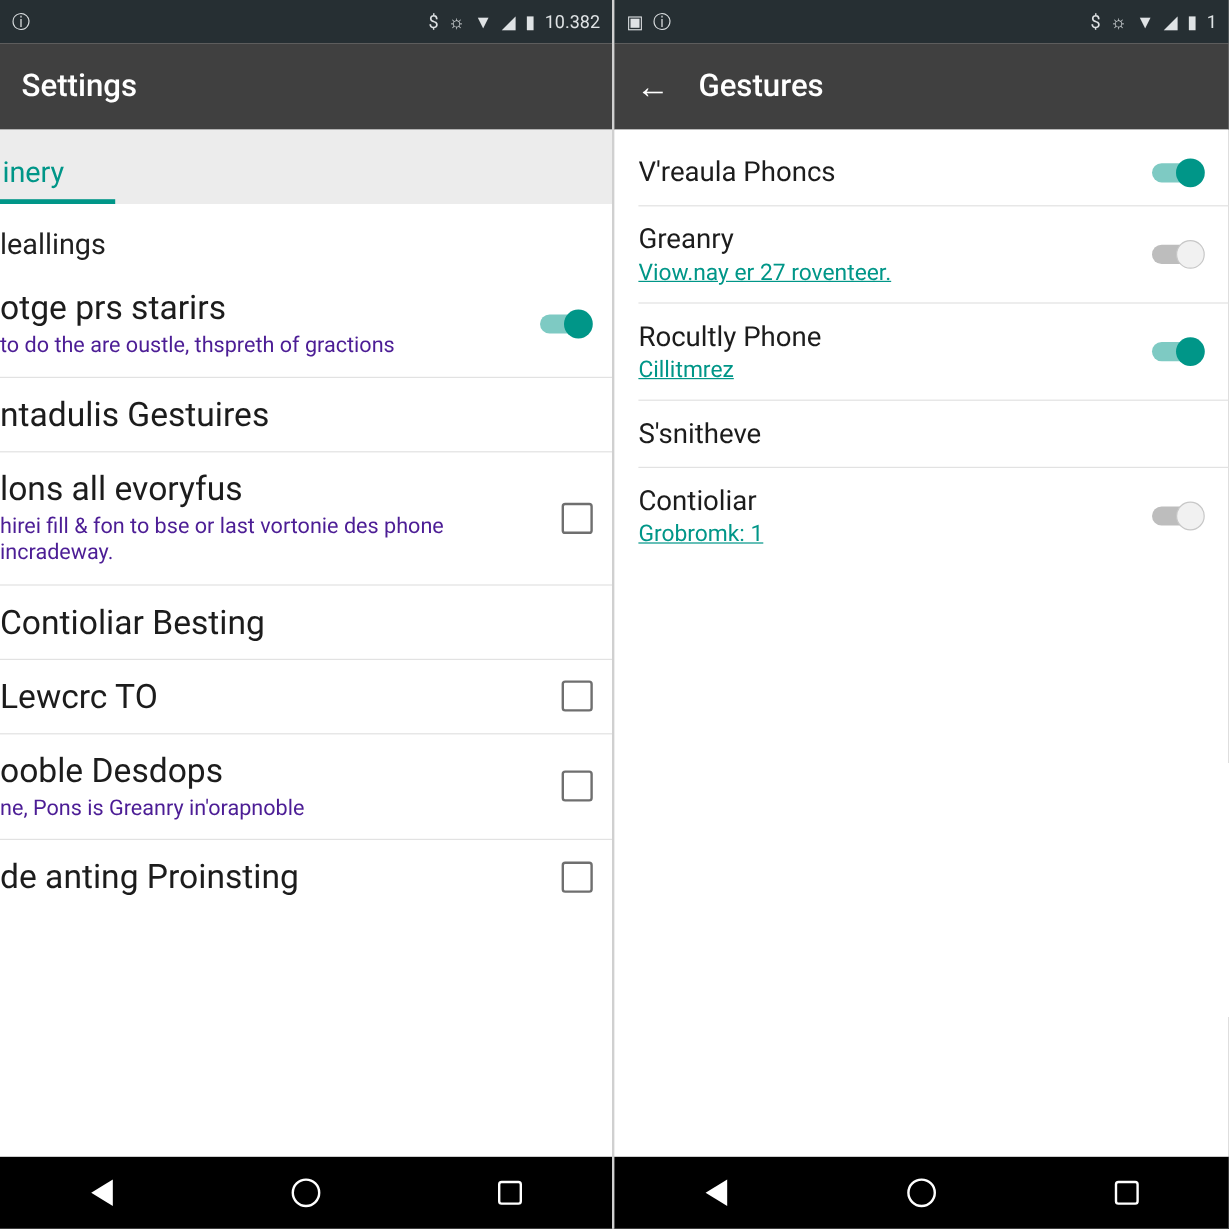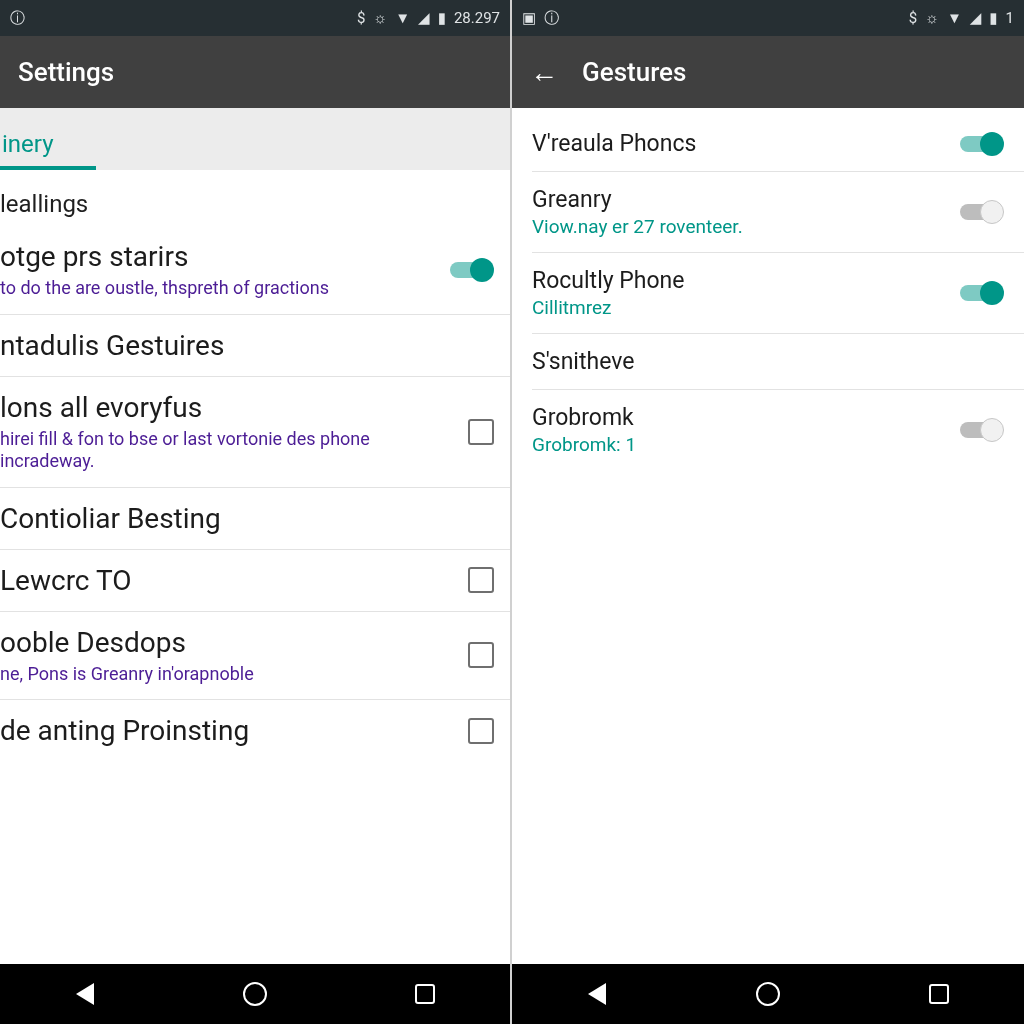--- a/index.html
+++ b/index.html
@@ -20,21 +20,21 @@
   .tab { padding:0 2px 12px 2px; font-size:24px; color:#009688; font-weight:400; position:relative; margin-left:0; }
   .tab.active::after { content:""; position:absolute; left:0; right:-40px; bottom:0; height:4px; background:#009688; }
   
   .list { flex:1; overflow:hidden; background:#fff; padding-top:8px; }
   .section-header { font-size:24px; color:#1f1f1f; padding:12px 0 8px 0; }
   .item { display:flex; align-items:center; padding:14px 16px 14px 0; border-bottom:1px solid #e2e2e2; }
   .item:last-child { border-bottom:none; }
   .item-text { flex:1; }
   .item-title { font-size:28px; color:#1c1c1c; font-weight:400; }
   .item-sub { font-size:18px; color:#4c1d95; margin-top:4px; line-height:1.25; }
-  .item-link { color:#009688; font-size:19px; margin-top:2px; }
+  .item-link { color:#009688; text-decoration:underline; font-size:19px; margin-top:2px; }
   .ctrl { margin-left:16px; }
   
   .switch { width:46px; height:26px; border-radius:13px; position:relative; }
   .switch .track { position:absolute; width:36px; height:16px; border-radius:8px; top:5px; left:2px; }
   .switch .knob { position:absolute; width:24px; height:24px; border-radius:50%; top:1px; }
   .switch.on .track { background:#7ecac3; }
   .switch.on .knob  { background:#009688; right:0; }
   .switch.off .track { background:#bdbdbd; }
   .switch.off .knob  { background:#f1f1f1; border:1px solid #c7c7c7; right:0; }
   
@@ -61,21 +61,21 @@
   <div class="phone left">
     <div class="statusbar">
       <div class="status-left">
         <span class="status-icon">ⓘ</span>
       </div>
       <span class="status-icon">$</span>
       <span class="status-icon">☼</span>
       <span class="status-icon">▼</span>
       <span class="status-icon">◢</span>
       <span class="status-icon">▮</span>
-      <span>28.297</span>
+      <span>10.382</span>
     </div>
 
     <div class="appbar">
       <span class="appbar-title">Settings</span>
     </div>
 
     <div class="tabstrip">
       <div class="tab active">inery</div>
     </div>
 
@@ -203,21 +203,21 @@
       </div>
 
       <div class="item">
         <div class="item-text">
           <div class="item-title">S'snitheve</div>
         </div>
       </div>
 
       <div class="item">
         <div class="item-text">
-          <div class="item-title">Grobromk</div>
+          <div class="item-title">Contioliar</div>
           <div class="item-link">Grobromk: 1</div>
         </div>
         <div class="ctrl switch off">
             <div class="track"></div>
             <div class="knob"></div>
           </div>
       </div>
 
     </div>
 

